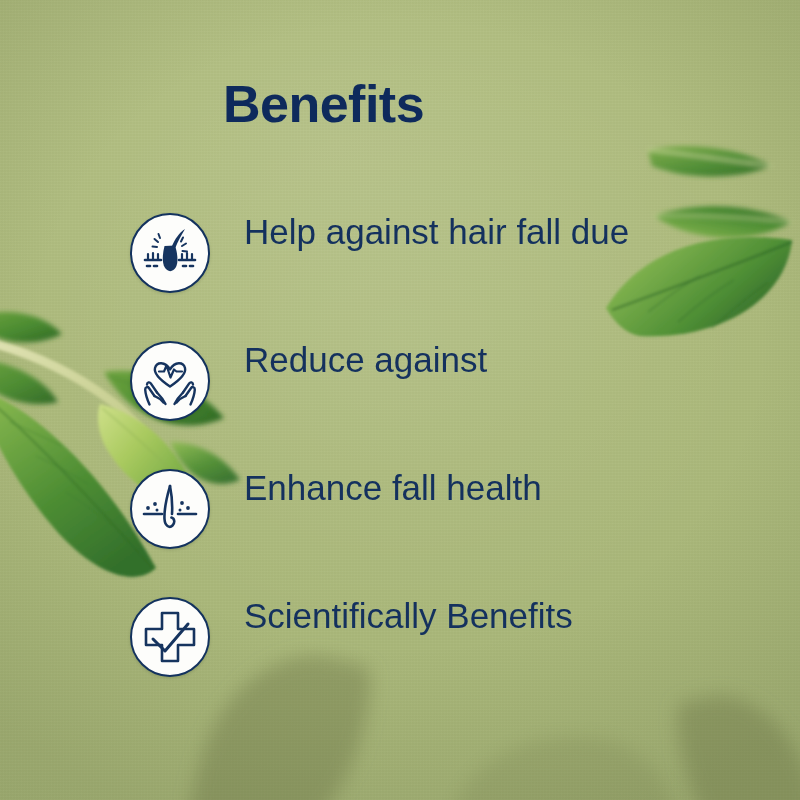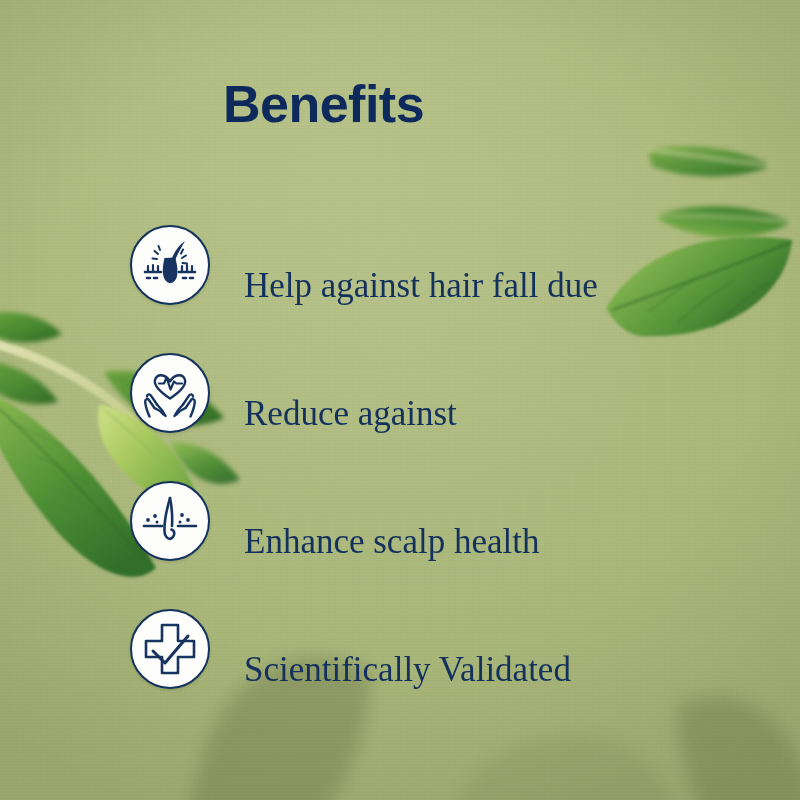--- a/index.html
+++ b/index.html
@@ -87,24 +87,23 @@
 
   .benefit-list {
     position:absolute;
     left:130px;
     top:213px;
     width:640px;
   }
 
   .benefit-row {
     display:flex;
-    align-items:flex-end;
+    align-items:flex-start;
     height:92px;
     margin-bottom:36px;
-    font-family:Liberation Serif, serif;
   }
   .benefit-row:last-child { margin-bottom:0; }
 
   .icon-badge {
     flex:0 0 auto;
     width:80px; height:80px;
     border-radius:50%;
     background:#fdfdfb;
     border:2px solid #13325e;
     display:flex;
@@ -337,31 +336,31 @@
           <g fill="#16345f">
             <circle cx="7" cy="28" r="1.9"></circle>
             <circle cx="14" cy="24" r="1.9"></circle>
             <circle cx="16" cy="30" r="1.5"></circle>
             <circle cx="41" cy="23" r="1.9"></circle>
             <circle cx="47" cy="28" r="1.9"></circle>
             <circle cx="39" cy="30" r="1.5"></circle>
           </g>
         </svg>
       </div>
-      <div class="benefit-label">Enhance scalp health</div>
+      <div class="benefit-label">Enhance fall health</div>
     </div>
 
     <div class="benefit-row">
       <div class="icon-badge">
         <svg width="58" height="58" viewBox="0 0 58 58">
           <g fill="none" stroke="#16345f" stroke-width="2.6" stroke-linejoin="round" stroke-linecap="round">
 
             <path d="M21 5 H37 V21 H53 V37 H37 V53 H21 V37 H5 V21 H21 Z"></path>
 
             <path d="M12 31 L24 43 L47 16" stroke-width="3"></path>
           </g>
         </svg>
       </div>
-      <div class="benefit-label">Scientifically Validated</div>
+      <div class="benefit-label">Scientifically Benefits</div>
     </div>
 
   </div>
 </div>
 
 </body></html>

